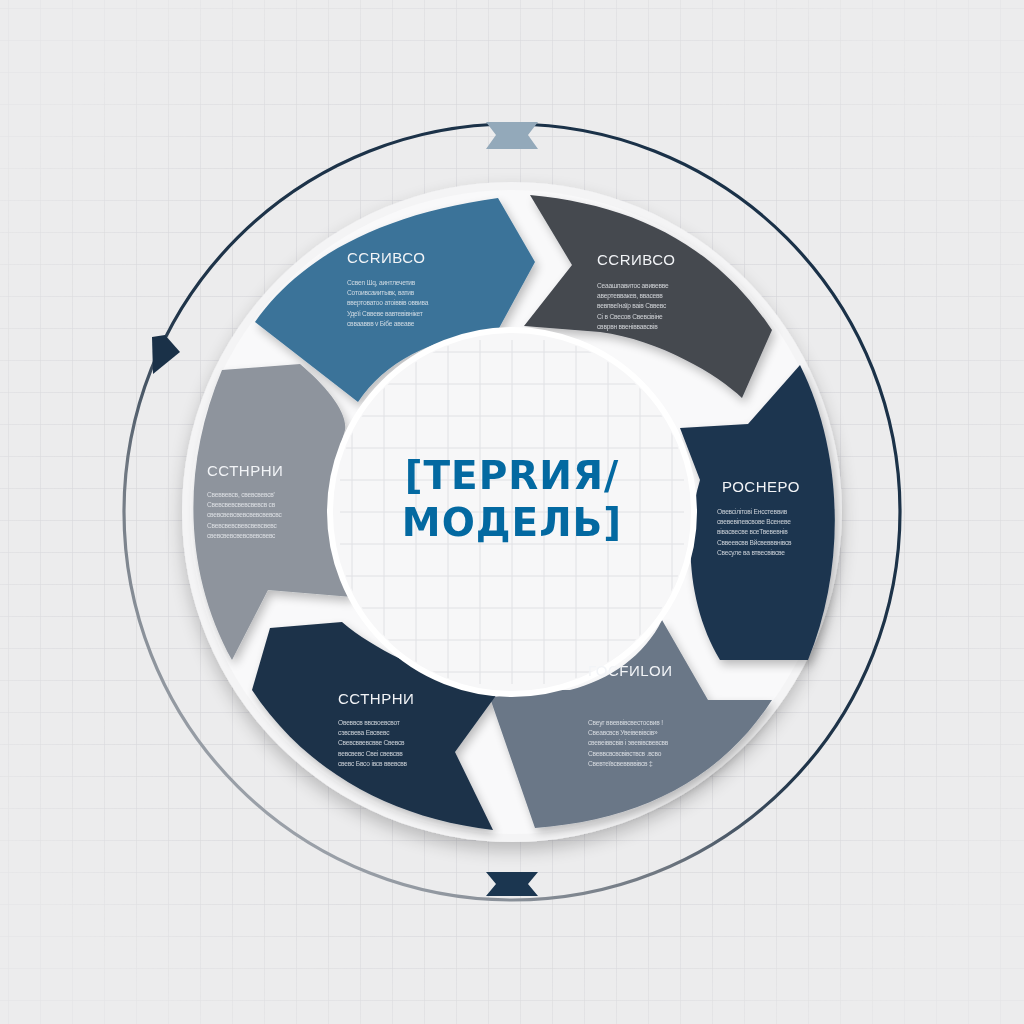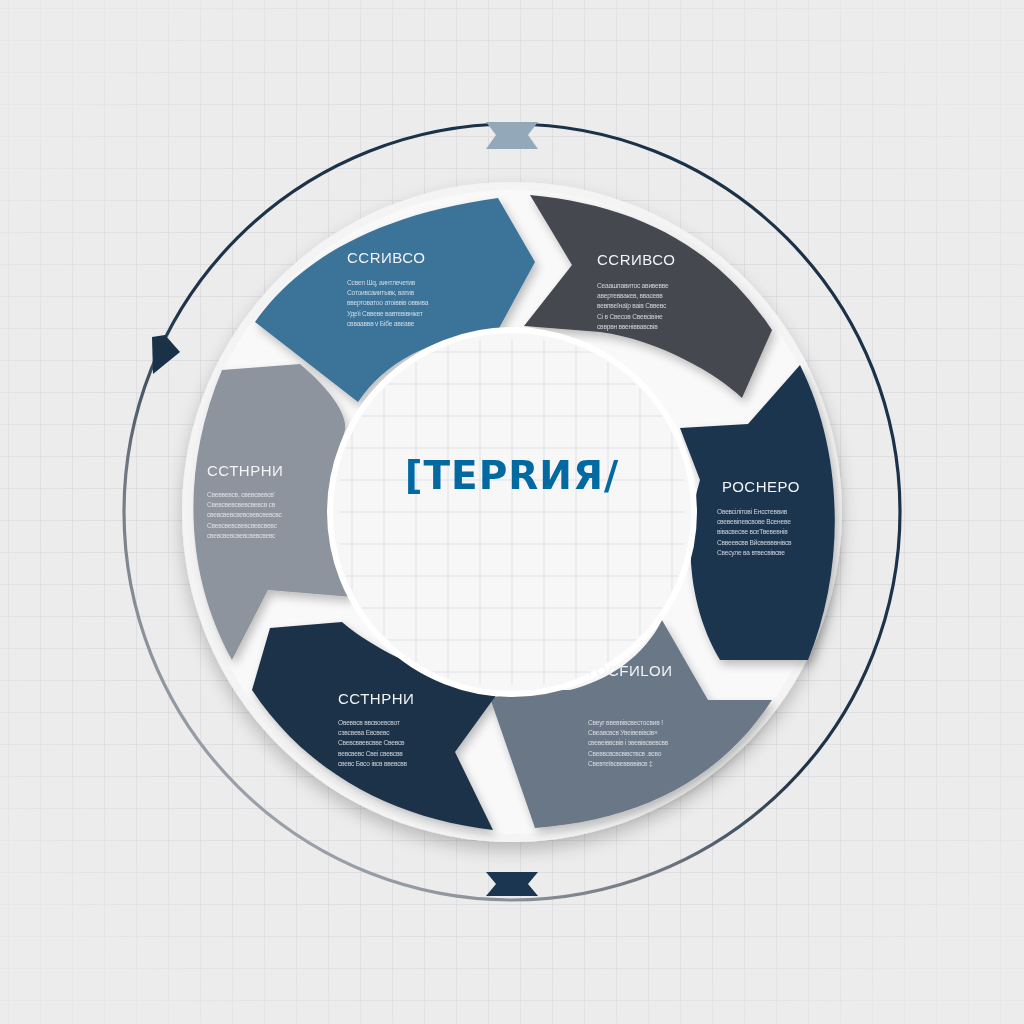--- a/index.html
+++ b/index.html
@@ -182,14 +182,15 @@
   <div class="seg-body" style="left:207px; top:490px;">
     <div>Свеввевсв, свевсвевсв'</div>
     <div>Свевсвевсвевсвевсв св</div>
     <div>свевсвевсвевсвевсвевсвс</div>
     <div>Свевсвевсвевсвевсвевс</div>
     <div>свевсвевсвевсвевсвевс</div>
   </div>
 
   <div class="center-title">
     <div>[ТЕРRИЯ/</div>
+    <div>МОДЕЛЬ]</div>
   </div>
 </div>
 
 </body></html>

